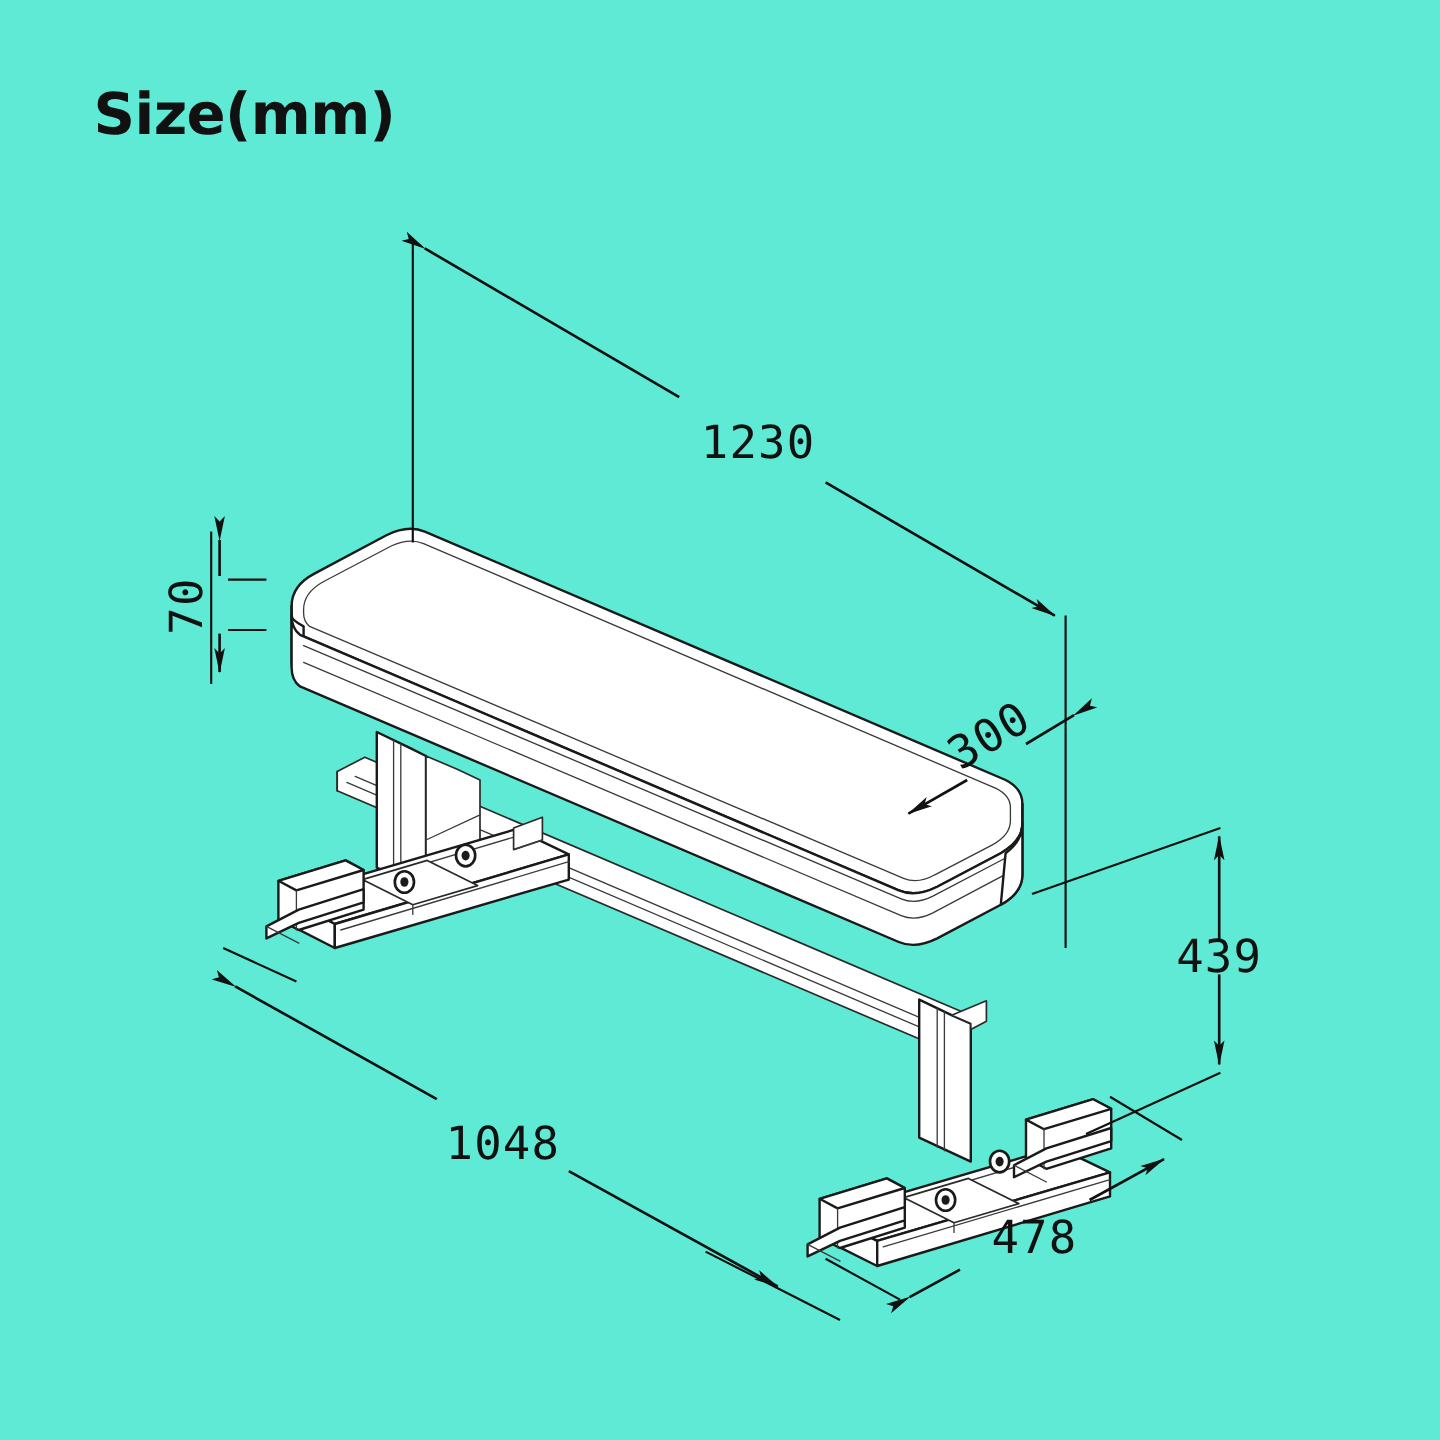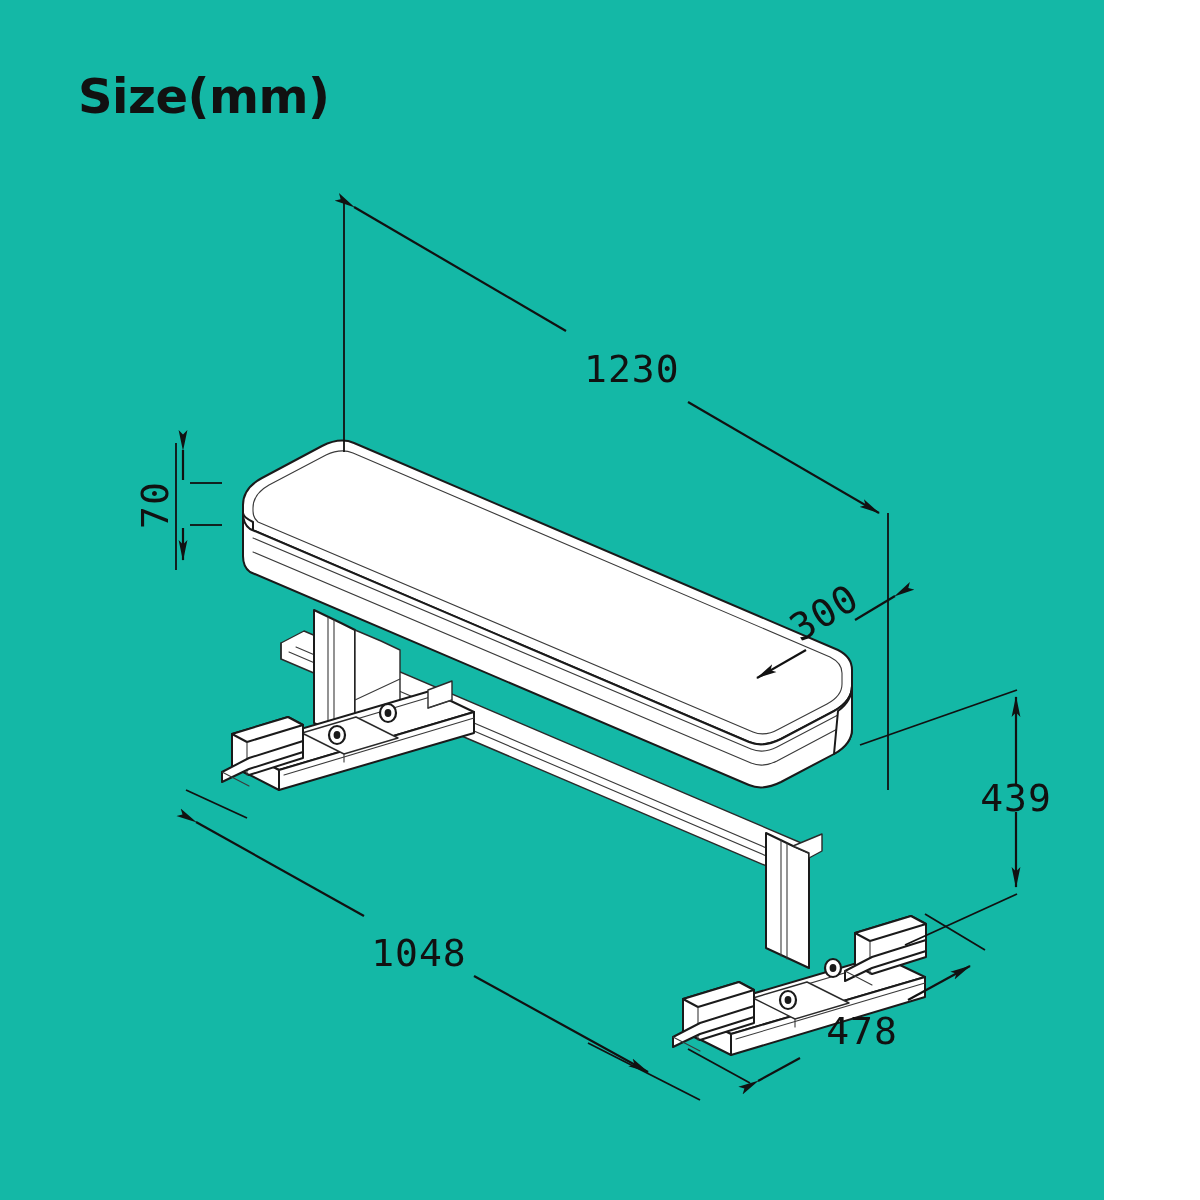--- a/index.html
+++ b/index.html
@@ -9,23 +9,23 @@
   }
   body {
     width: 1200px;
     height: 1200px;
     font-family: "Liberation Sans", sans-serif;
     overflow: hidden;
     position: relative;
   }
   #drawing-root {
     position: relative;
-    width: 1104px;
+    width: 1200px;
     height: 1200px;
-    background: #14b8a6;
+    background: #5eead4;
   }
   .title {
     position: absolute;
     left: 78px;
     top: 68px;
     font-family: "DejaVu Sans", "Liberation Sans", sans-serif;
     font-weight: bold;
     font-size: 48px;
     letter-spacing: -0.5px;
     color: #111111;

